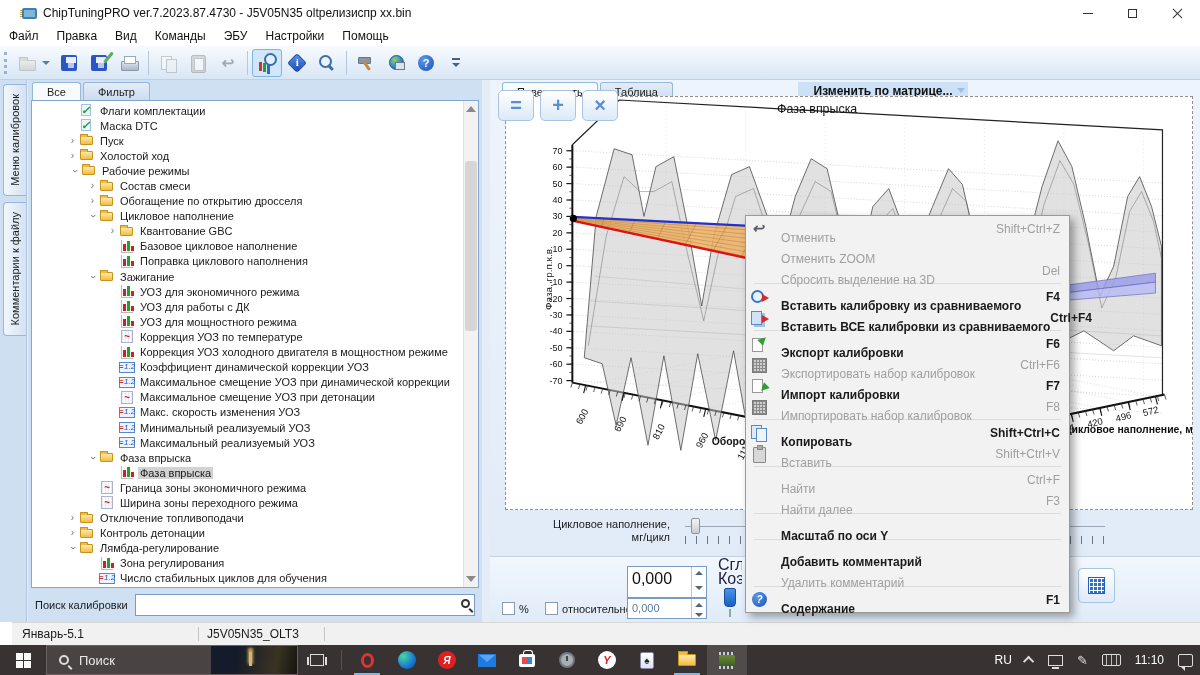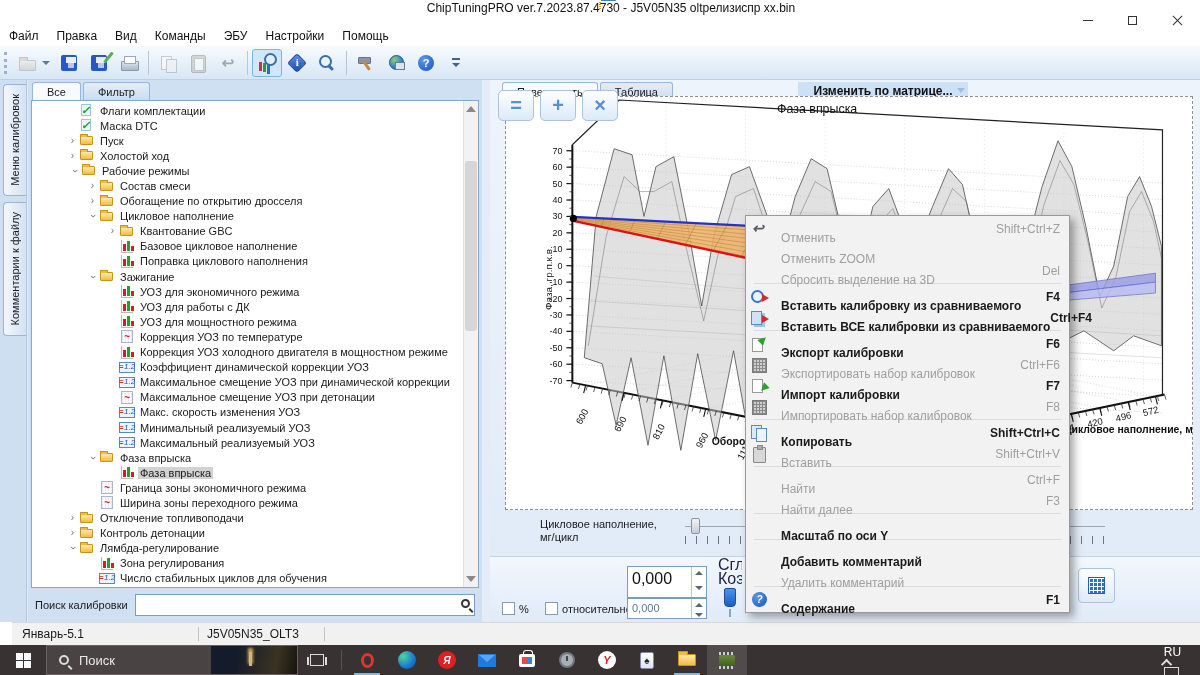--- a/index.html
+++ b/index.html
@@ -1,20 +1,20 @@
 <!DOCTYPE html>
 <html><head>
 <meta charset="utf-8">
 <style>
   * { box-sizing: border-box; margin: 0; padding: 0; }
   body { font-family: "Liberation Sans", sans-serif; background:#000; }
   .screen { position: relative; width: 1200px; height: 675px; background:#fff; overflow: hidden; font-family:"Liberation Sans",sans-serif; }
 
   
-  .titlebar { position:absolute; left:0; top:0; right:0; height:26px; background:#fff; display:flex; align-items:center; padding-left:22px; font-size:12px; color:#111;flex-direction:column; }
+  .titlebar { position:absolute; left:0; top:0; right:0; height:26px; background:#fff; display:flex; align-items:center; padding-left:22px; font-size:12px; color:#111; }
   .app-chip-icon { width:15px; height:11px; background:#3f7fae; border-radius:2px; position:relative; margin-right:6px; }
   .app-chip-icon::before { content:""; position:absolute; left:2px; top:2px; right:2px; bottom:2px; background:#7fb6d9; }
   .app-chip-icon::after { content:""; position:absolute; left:-2px; top:2px; width:2px; height:7px; background:repeating-linear-gradient(#c9a227 0 1px, transparent 1px 2px); }
   .win-btns { margin-left:auto; display:flex; height:26px; }
   .win-btn { width:45px; display:flex; align-items:center; justify-content:center; position:relative; }
   .glyph-min { width:10px; height:1px; background:#333; }
   .glyph-max { width:9px; height:9px; border:1px solid #333; }
   .glyph-close { position:relative; width:11px; height:11px; }
   .glyph-close::before, .glyph-close::after { content:""; position:absolute; left:-1px; top:5px; width:13px; height:1px; background:#333; }
   .glyph-close::before { transform:rotate(45deg);} .glyph-close::after{ transform:rotate(-45deg);}
@@ -98,21 +98,21 @@
 
   
   .right-panel { position:absolute; left:490px; top:0; right:0; height:100%; background:linear-gradient(#eef4fb,#dfeaf7); }
   .rp-tabs { position:absolute; top:2px; left:12px; display:flex; font-size:11px; }
   .matrix-btn { position:absolute; top:2px; left:308px; width:170px; height:18px; background:#cde1f6; display:flex; align-items:center; justify-content:center; font-size:12px; font-weight:bold; color:#111; }
   .matrix-btn i { position:absolute; right:3px; top:6px; width:0; height:0; border-left:4px solid transparent; border-right:4px solid transparent; border-top:5px solid #a0bedc; }
   .chart-box { position:absolute; left:15px; top:16px; width:688px; height:414px; background:#fff; border:1px dashed #909090; }
   .chart-box svg { display:block; width:100%; height:100%; }
 
   .slider-bg { position:absolute; left:15px; top:432px; width:688px; height:44px; }
-  .slider-label { position:absolute; left:35px; top:6px; width:130px; font-size:11px; color:#1a1a1a; line-height:13px; }
+  .slider-label { position:absolute; left:35px; top:6px; width:130px; text-align:right; font-size:11px; color:#1a1a1a; line-height:13px; }
   .h-slider { position:absolute; left:180px; top:4px; width:420px; height:30px; }
   .h-slider .track { position:absolute; left:0; top:10px; width:100%; height:1px; background:#9aa6b4; }
   .h-slider .handle { position:absolute; left:6px; top:2px; width:9px; height:16px; background:linear-gradient(#f4f4f4,#c8ccd4); border:1px solid #8a93a2; border-radius:2px; }
   .h-slider .ticks { position:absolute; left:0; top:20px; width:100%; height:8px; background:repeating-linear-gradient(90deg,#6a7684 0 1px, transparent 1px 11px); }
 
   .controls-bg { position:absolute; left:0; top:476px; right:0; bottom:0; background:linear-gradient(#f2f7fd,#e0ebf8); border-top:1px solid #c2d2e6; }
   .op-btn { position:absolute; width:36px; height:31px; background:linear-gradient(#ffffff,#dce9f8); border:1px solid #aac4e0; border-radius:5px; display:flex; align-items:center; justify-content:center; font-size:20px; font-weight:bold; color:#5b8fd4; top:10px; }
   .spinner { position:absolute; background:#fff; border:1px solid #7a9cc4; display:flex; }
   .spinner .val { flex:1; font-size:16px; padding:3px 4px; color:#111; }
   .spinner .arrows { width:15px; border-left:1px solid #b8c8dc; display:flex; flex-direction:column; }
@@ -191,21 +191,21 @@
   .app-store i::after { content:""; position:absolute; left:3px; top:3px; width:10px; height:7px; background:linear-gradient(90deg,#e84a4a 0 5px,#2a8ae0 5px); }
   .app-clock i { display:block; width:16px; height:16px; border-radius:50%; background:#a8aeb4; border:2px solid #707880; position:relative; }
   .app-clock i::after { content:""; position:absolute; left:5px; top:2px; width:2px; height:5px; background:#404850; }
   .app-yandex-y i { display:flex; width:18px; height:18px; border-radius:50%; background:#fff; color:#e02020; font-size:11px; font-weight:bold; align-items:center; justify-content:center; }
   .app-solitaire i { display:flex; width:14px; height:17px; background:linear-gradient(#fff,#dfe2f2); border:1px solid #8888aa; border-radius:2px; color:#223; font-size:10px; align-items:center; justify-content:center; }
   .app-explorer i { display:block; width:18px; height:12px; background:linear-gradient(#ffe9a8,#f0bc45); border:1px solid #c69419; border-radius:1px; position:relative; }
   .app-explorer i::before { content:""; position:absolute; left:-1px; top:-4px; width:8px; height:3px; background:#f0bc45; border:1px solid #c69419; border-bottom:none; }
   .app-chiptuning i { display:block; width:16px; height:11px; background:linear-gradient(#6a8a3a,#3f5f22); border-radius:2px; position:relative; }
   .app-chiptuning i::before { content:""; position:absolute; left:0; top:-3px; width:16px; height:3px; background:repeating-linear-gradient(90deg,#c8ced4 0 2px, transparent 2px 4px); }
   .app-chiptuning i::after { content:""; position:absolute; left:0; bottom:-3px; width:16px; height:3px; background:repeating-linear-gradient(90deg,#c8ced4 0 2px, transparent 2px 4px); }
-  .tb-tray { margin-left:auto; display:flex; align-items:flex-start; font-size:12px;flex-direction:column; }
+  .tb-tray { margin-left:auto; display:flex; align-items:flex-end; font-size:12px; }
   .tray-item { padding:0 7px; display:flex; align-items:center; justify-content:center; height:100%; }
   .chev-up { width:8px; height:8px; border-left:2px solid #ddd; border-top:2px solid #ddd; transform:rotate(45deg) translateY(2px); }
   .net-icon { width:15px; height:11px; border:1.5px solid #ddd; position:relative; }
   .net-icon::after { content:""; position:absolute; left:3px; bottom:-4px; width:7px; height:2px; background:#ddd; }
   .pen-icon { color:#ddd; font-size:13px; }
   .kb-icon { width:19px; height:12px; border:1.5px solid #ddd; border-radius:2px; background:repeating-linear-gradient(90deg, transparent 0 3px, #bbb 3px 4px, transparent 4px 5px); background-size:100% 3px; background-position:0 2px; background-repeat:repeat-y; }
   .notif-icon { width:15px; height:13px; border:1.5px solid #ddd; border-radius:2px; position:relative; }
   .notif-icon::after { content:""; position:absolute; left:2px; bottom:-5px; border-left:4px solid transparent; border-right:0 solid transparent; border-top:4px solid #ddd; }
 </style>
 </head>

